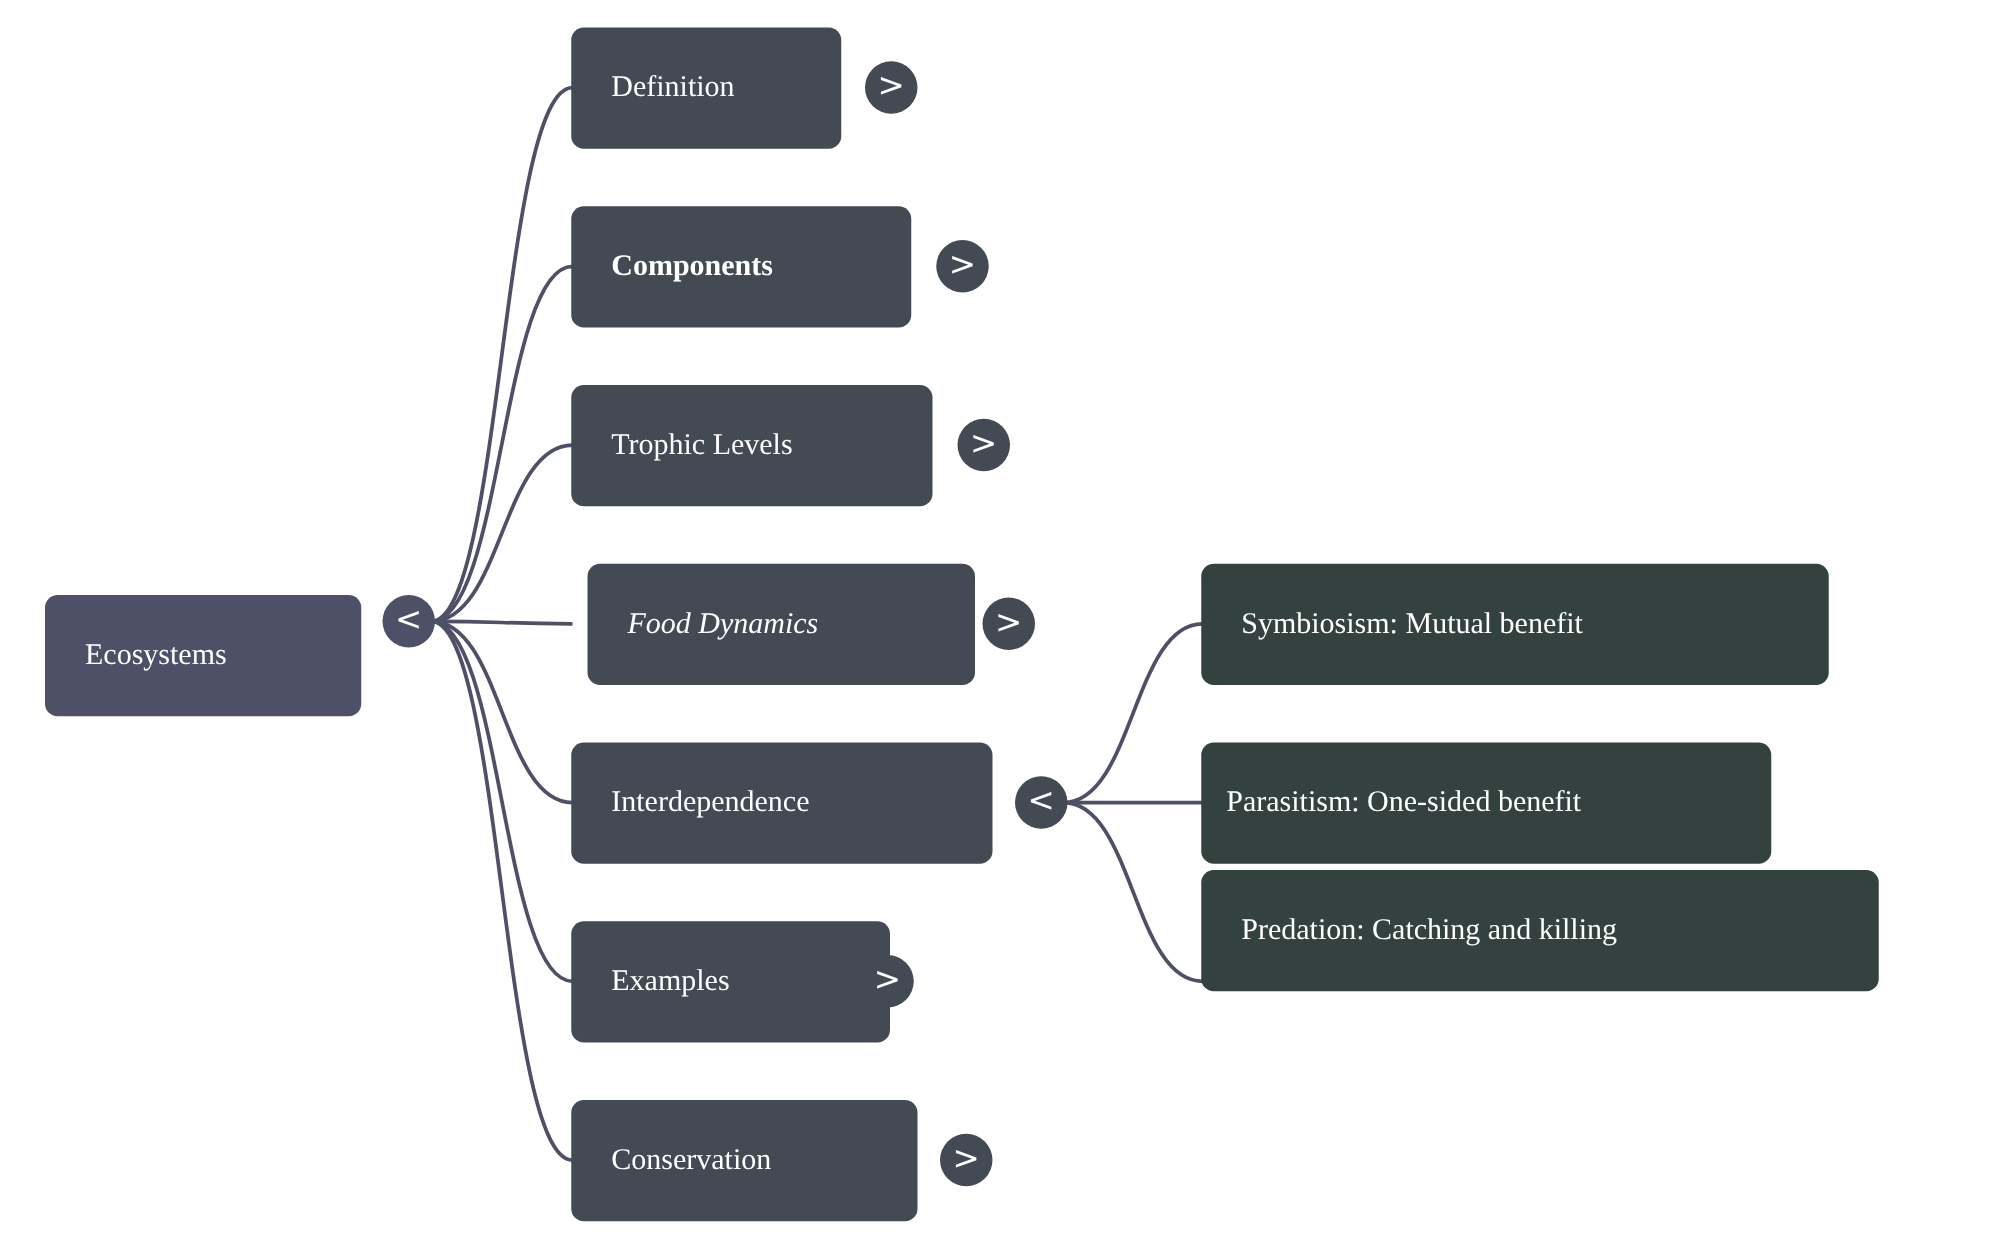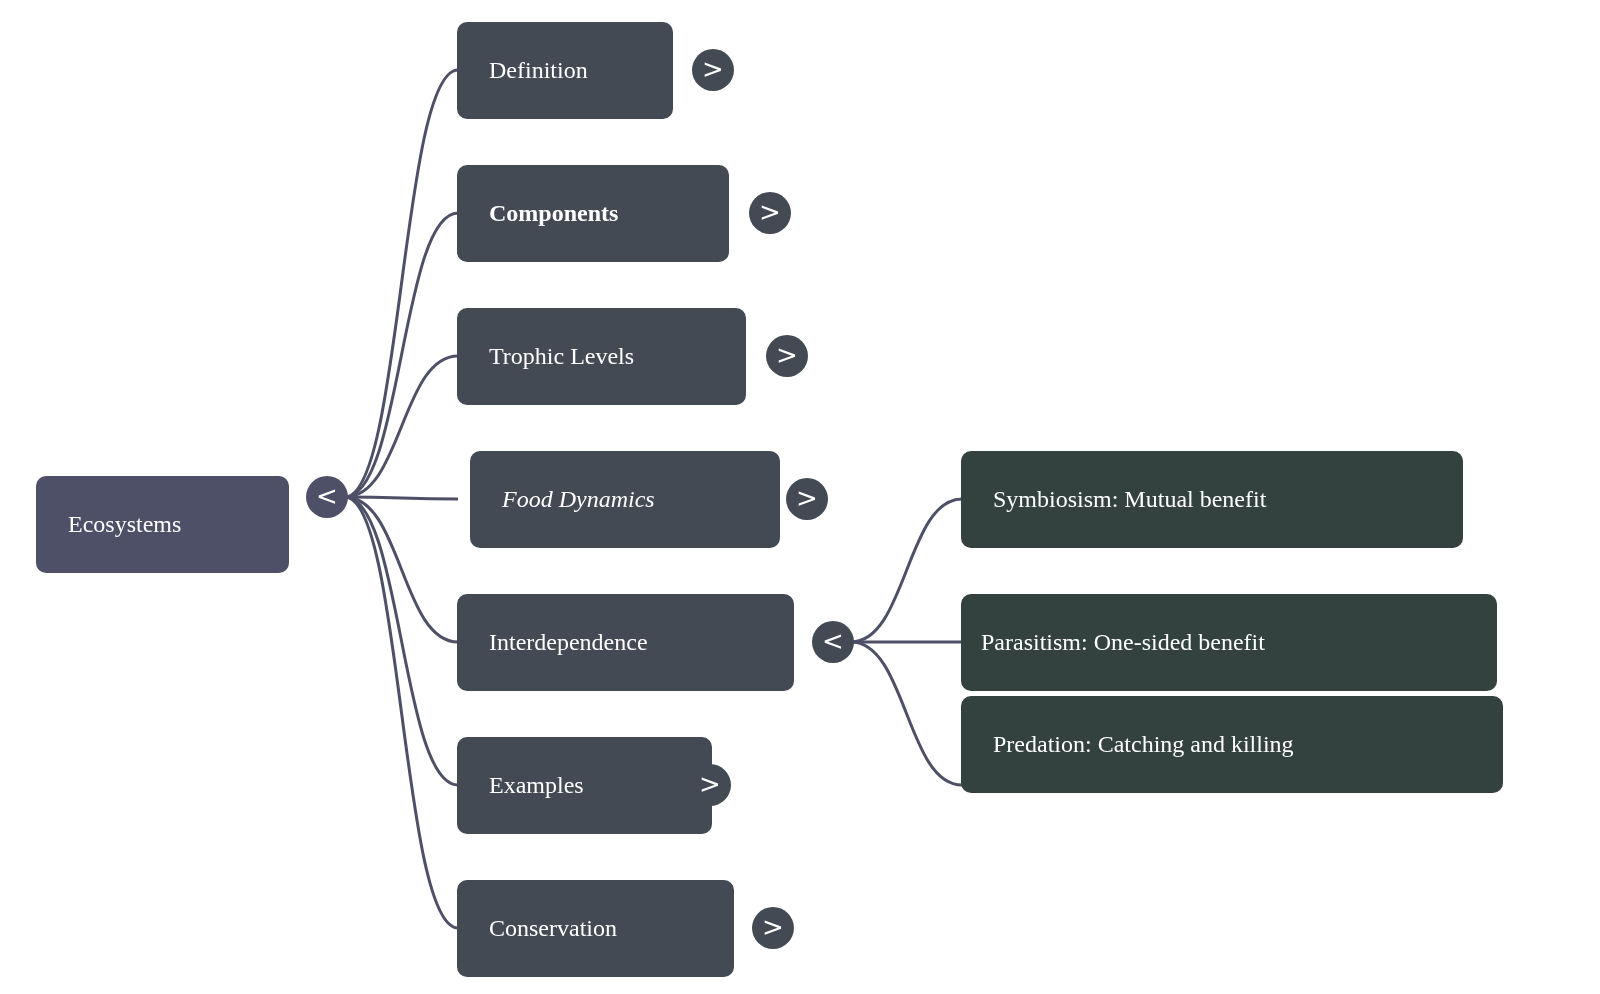--- a/index.html
+++ b/index.html
@@ -95,15 +95,15 @@
   <div class="node branch" style="left:457px; top:594px; width:337px;">Interdependence</div>
   <div class="toggle branch-toggle" style="left:812px; top:621px;">&lt;</div>
 
   <div class="node branch" style="left:457px; top:737px; width:255px;">Examples</div>
   <div class="toggle branch-toggle" style="left:689px; top:764px;">&gt;</div>
 
   <div class="node branch" style="left:457px; top:880px; width:277px;">Conservation</div>
   <div class="toggle branch-toggle" style="left:752px; top:907px;">&gt;</div>
 
   <div class="node leaf" style="left:961px; top:451px; width:502px;">Symbiosism: Mutual benefit</div>
-  <div class="node leaf" style="left:961px; top:594px; width:536px;padding-left:20px;">Parasitism: One-sided benefit</div>
+  <div class="node leaf" style="left:961px; top:594px; width:456px;padding-left:20px;">Parasitism: One-sided benefit</div>
   <div class="node leaf" style="left:961px; top:696px; width:542px;">Predation: Catching and killing</div>
 </div>
 
 </body></html>

